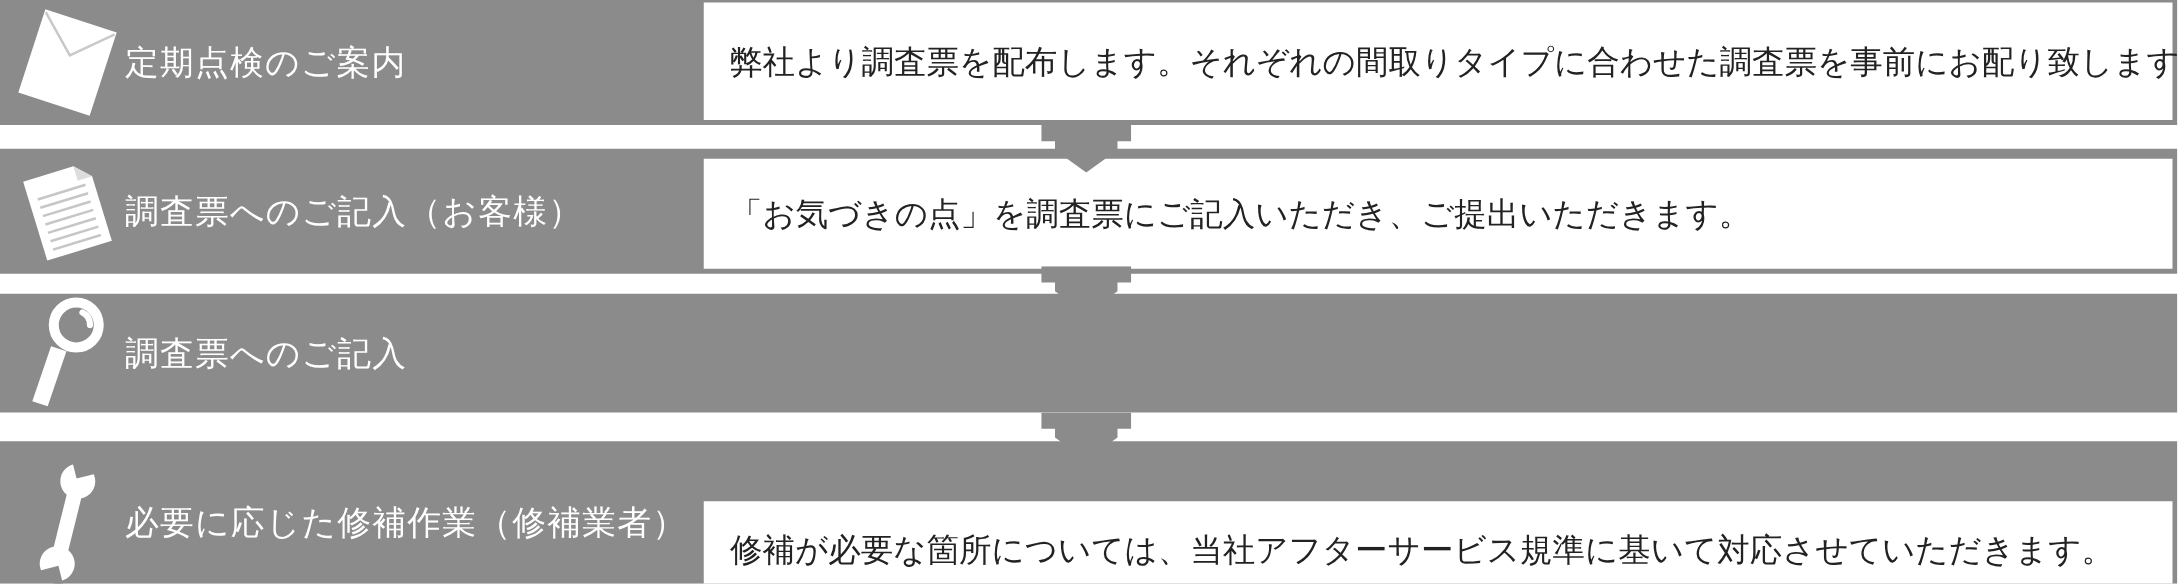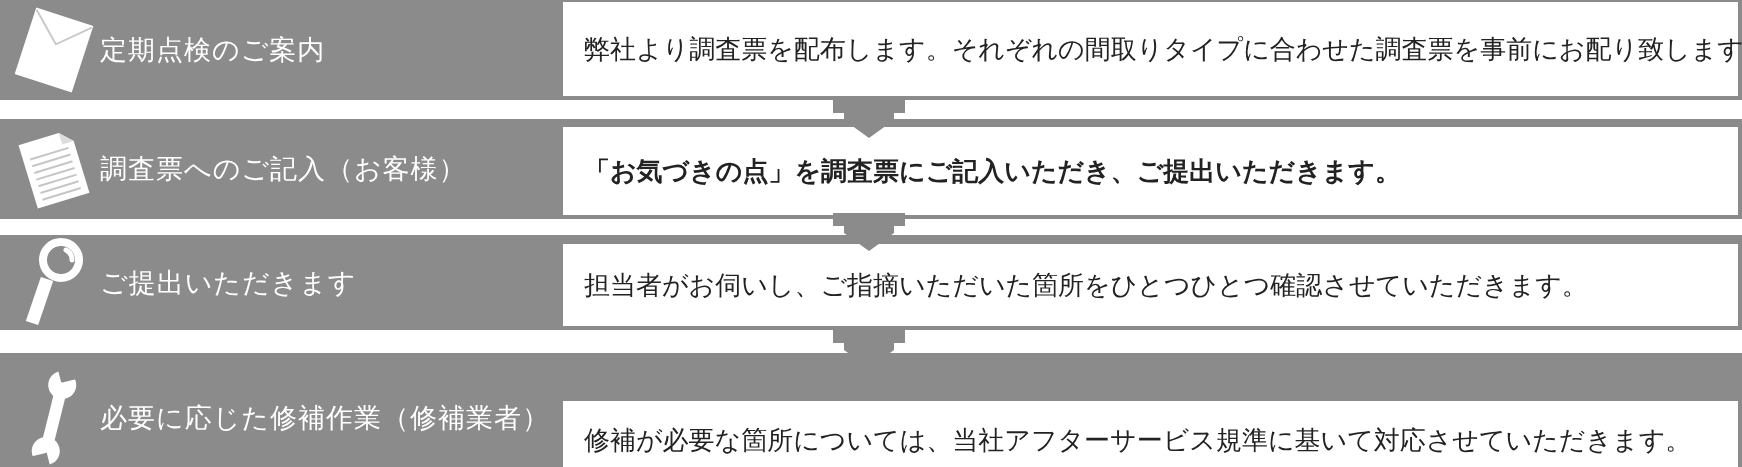--- a/index.html
+++ b/index.html
@@ -15,21 +15,21 @@
   .icon-wrap{
     position:absolute;left:10px;top:0;bottom:0;width:88px;
     display:flex;align-items:center;justify-content:center;
   }
   .title{
     position:absolute;left:100px;top:50%;transform:translateY(-50%);
     color:#ffffff;font-size:27px;letter-spacing:1px;white-space:nowrap;font-weight:normal;
   }
   .box{position:absolute;left:563px;right:4px;background:#ffffff;display:flex;align-items:center;}
   .r1 .box{top:2px;bottom:4px;}
-  .r2 .box{top:8px;bottom:4px;font-weight:bold;}
+  .r2 .box{top:8px;bottom:4px;}
   .r3 .box{top:9px;bottom:4px;}
   .r4 .box{top:13px;bottom:3px;margin-top:35px;}
   .desc{
     padding-left:21px;font-size:26px;color:#222222;white-space:nowrap;letter-spacing:0px;
   }
   .arrow{position:absolute;left:833px;width:72px;height:38px;z-index:5;}
   .a1{top:100px;}
   .a2{top:213px;}
   .a3{top:330px;}
   .tilt-cw{transform:rotate(18deg);}
@@ -83,24 +83,21 @@
   </svg>
 
   <div class="bar r3">
     <div class="icon-wrap">
       <svg width="66" height="96" viewBox="0 0 66 96">
         <circle cx="40" cy="25" r="18" fill="none" stroke="#ffffff" stroke-width="8"></circle>
         <path d="M45,15 A11,11 0 0 1 51,25" fill="none" stroke="#ffffff" stroke-width="5" stroke-linecap="round"></path>
         <line x1="26" y1="44" x2="11" y2="88" stroke="#ffffff" stroke-width="13"></line>
       </svg>
     </div>
-    <div class="title">ご提出いただきます</div>
-    <div class="box">
-      <div class="desc">担当者がお伺いし、ご指摘いただいた箇所をひとつひとつ確認させていただきます。</div>
-    </div>
+    <div class="title">調査票へのご記入</div>
   </div>
 
   <svg class="arrow a3" viewBox="0 0 72 38">
     <polygon points="0,0 72,0 72,13 61,13 61,20 36,38 11,20 11,13 0,13" fill="#8b8b8b"></polygon>
   </svg>
 
   <div class="bar r4">
     <div class="icon-wrap">
       <svg class="tilt-wrench" width="52" height="100" viewBox="0 0 52 100">
         <circle cx="26" cy="16" r="14" fill="#ffffff"></circle>

